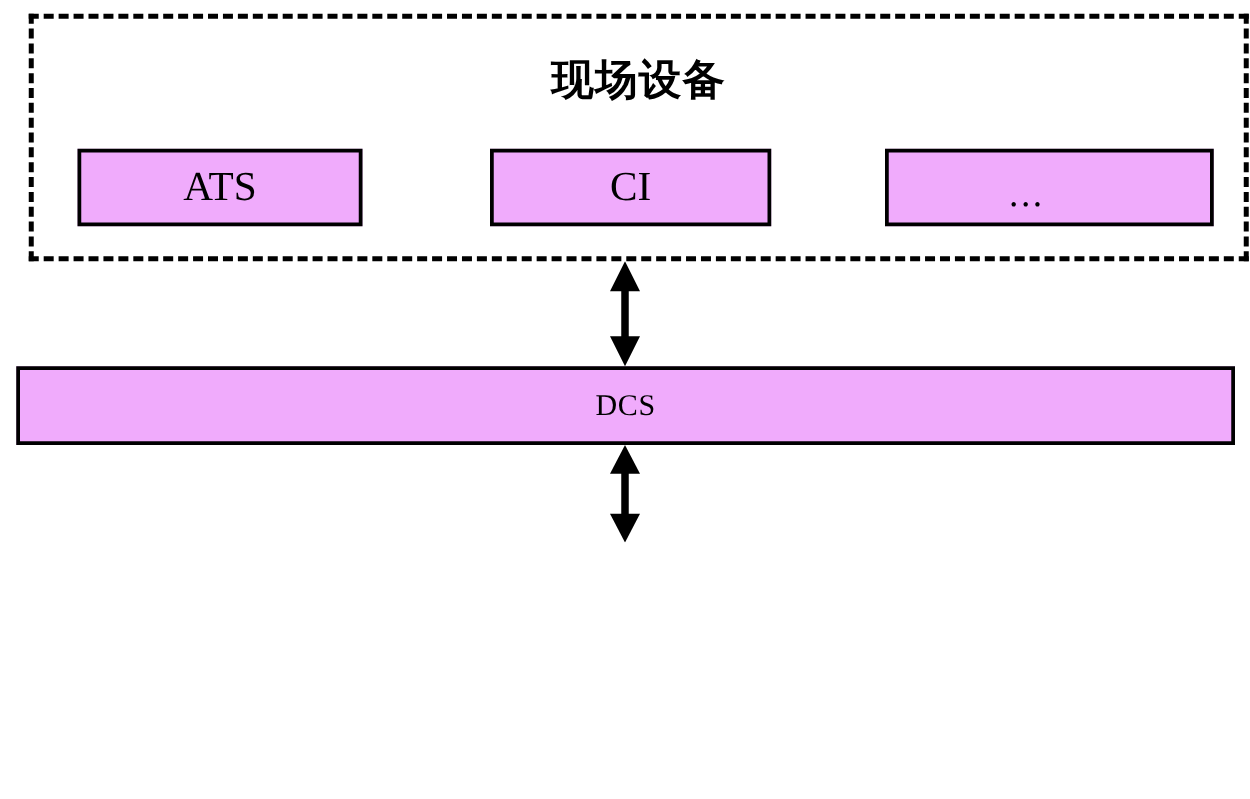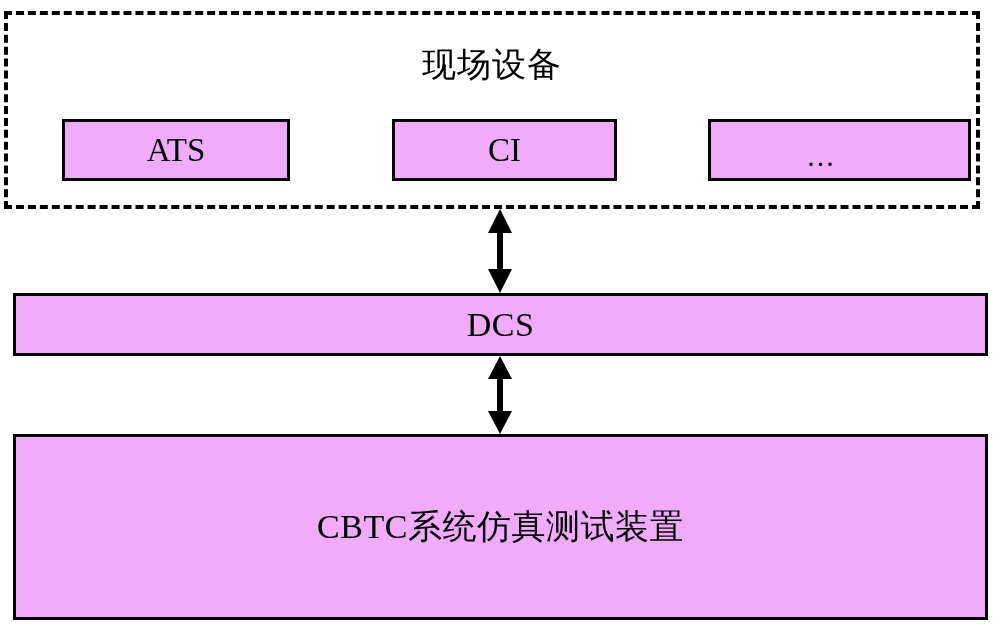--- a/index.html
+++ b/index.html
@@ -16,27 +16,28 @@
     position: relative;
     width: 1000px;
     height: 639px;
     background: #ffffff;
     overflow: hidden;
   }
 
   
   .dashed-group {
     position: absolute;
-    left: 4px;
+    left: 23px;
     top: 11px;
     width: 976px;
     height: 198px;
     box-sizing: border-box;
     border: 4px dashed #000000;
     background: transparent;
+    font-weight: bold;
   }
 
   .group-title {
     position: absolute;
     left: 0;
     right: 0;
     top: 28px;
     text-align: center;
     font-size: 34px;
     line-height: 44px;
@@ -94,21 +95,21 @@
     letter-spacing: 2px;
   }
 
   .box-dcs {
     left: 13px;
     top: 293px;
     width: 975px;
     height: 63px;
   }
   .box-dcs .node-label {
-    font-size: 34px;
+    font-size: 24px;
     line-height: 38px;
     letter-spacing: 0.5px;
   }
 
   .box-device {
     left: 13px;
     top: 434px;
     width: 975px;
     height: 186px;
   }
@@ -172,17 +173,14 @@
   </div>
 
   <div class="arrow arrow-bottom">
     <svg viewBox="0 0 38 78" preserveAspectRatio="none" aria-hidden="true">
       <line x1="19" y1="8" x2="19" y2="70" stroke="#000000" stroke-width="6"></line>
       <polygon points="19,0 31,23 7,23" fill="#000000"></polygon>
       <polygon points="19,78 31,55 7,55" fill="#000000"></polygon>
     </svg>
   </div>
 
-  <div class="node-box box-device">
-    <span class="node-label">CBTC系统仿真测试装置</span>
-  </div>
 
 </div>
 
 </body></html>

